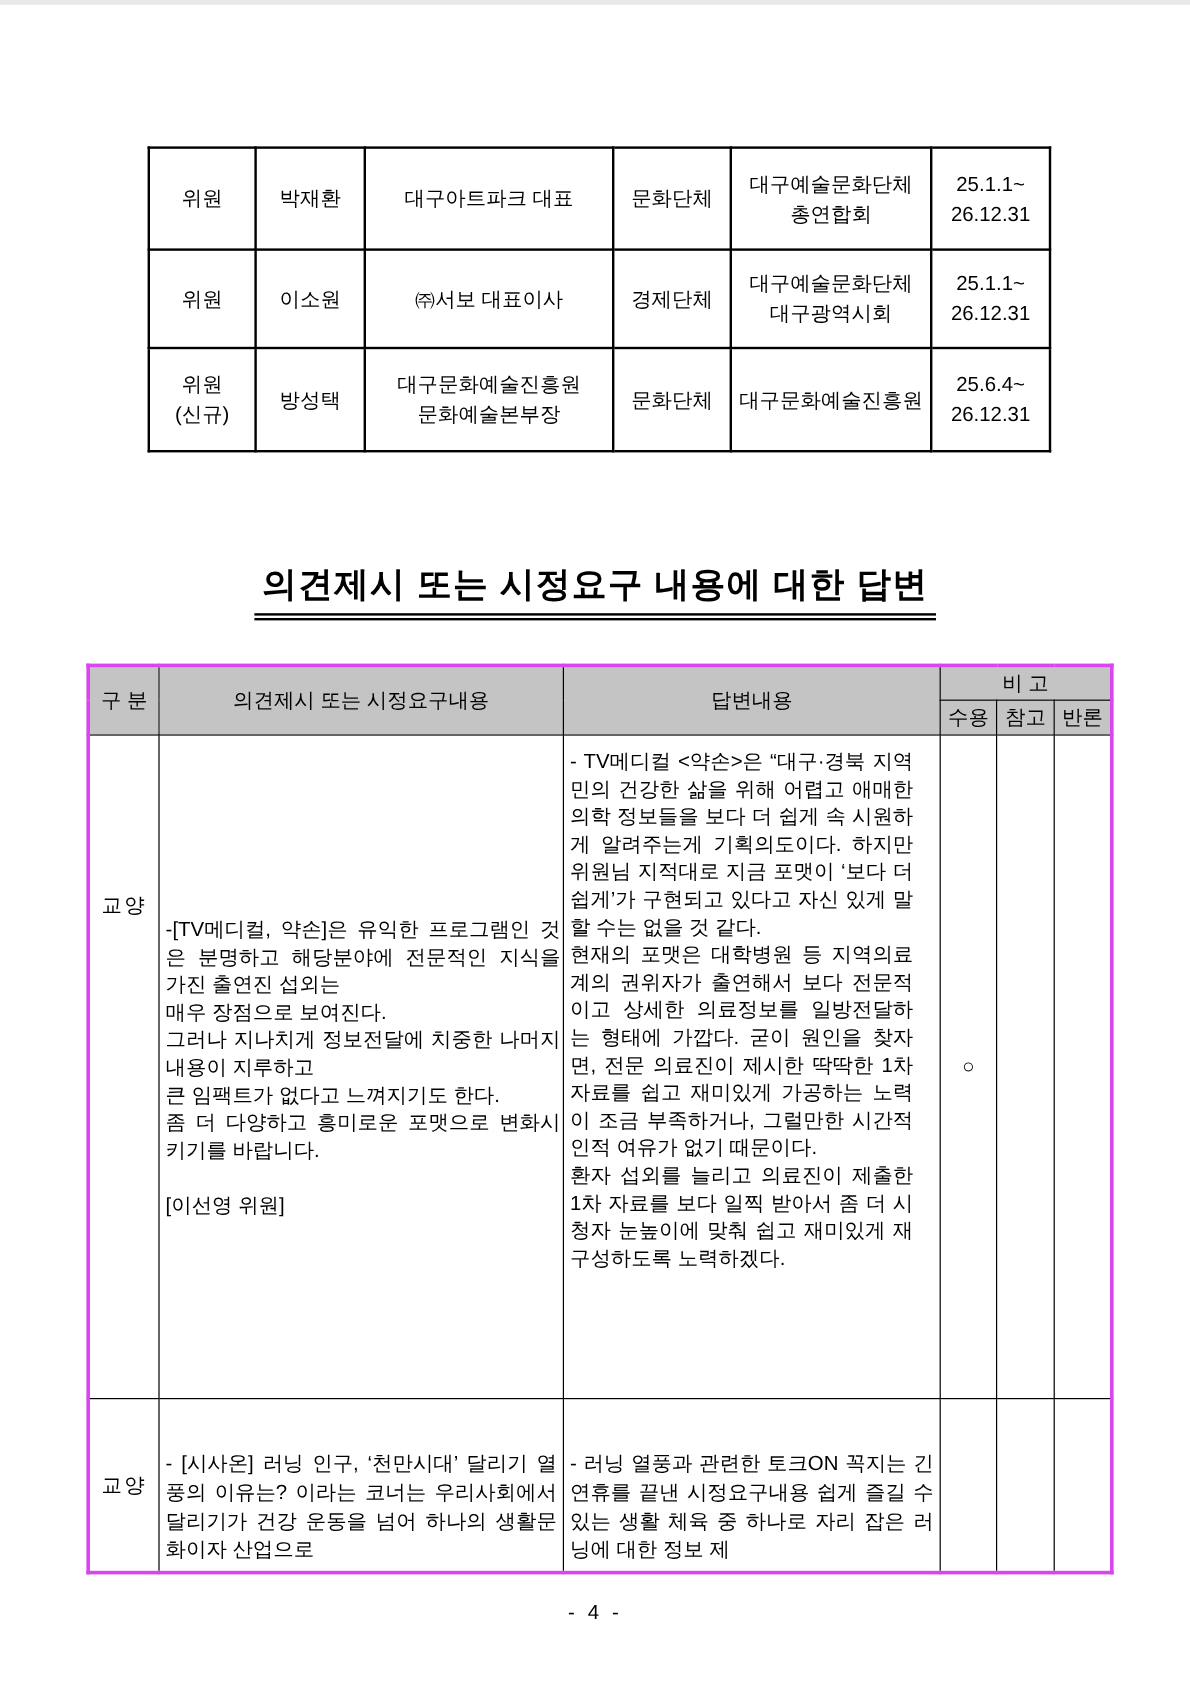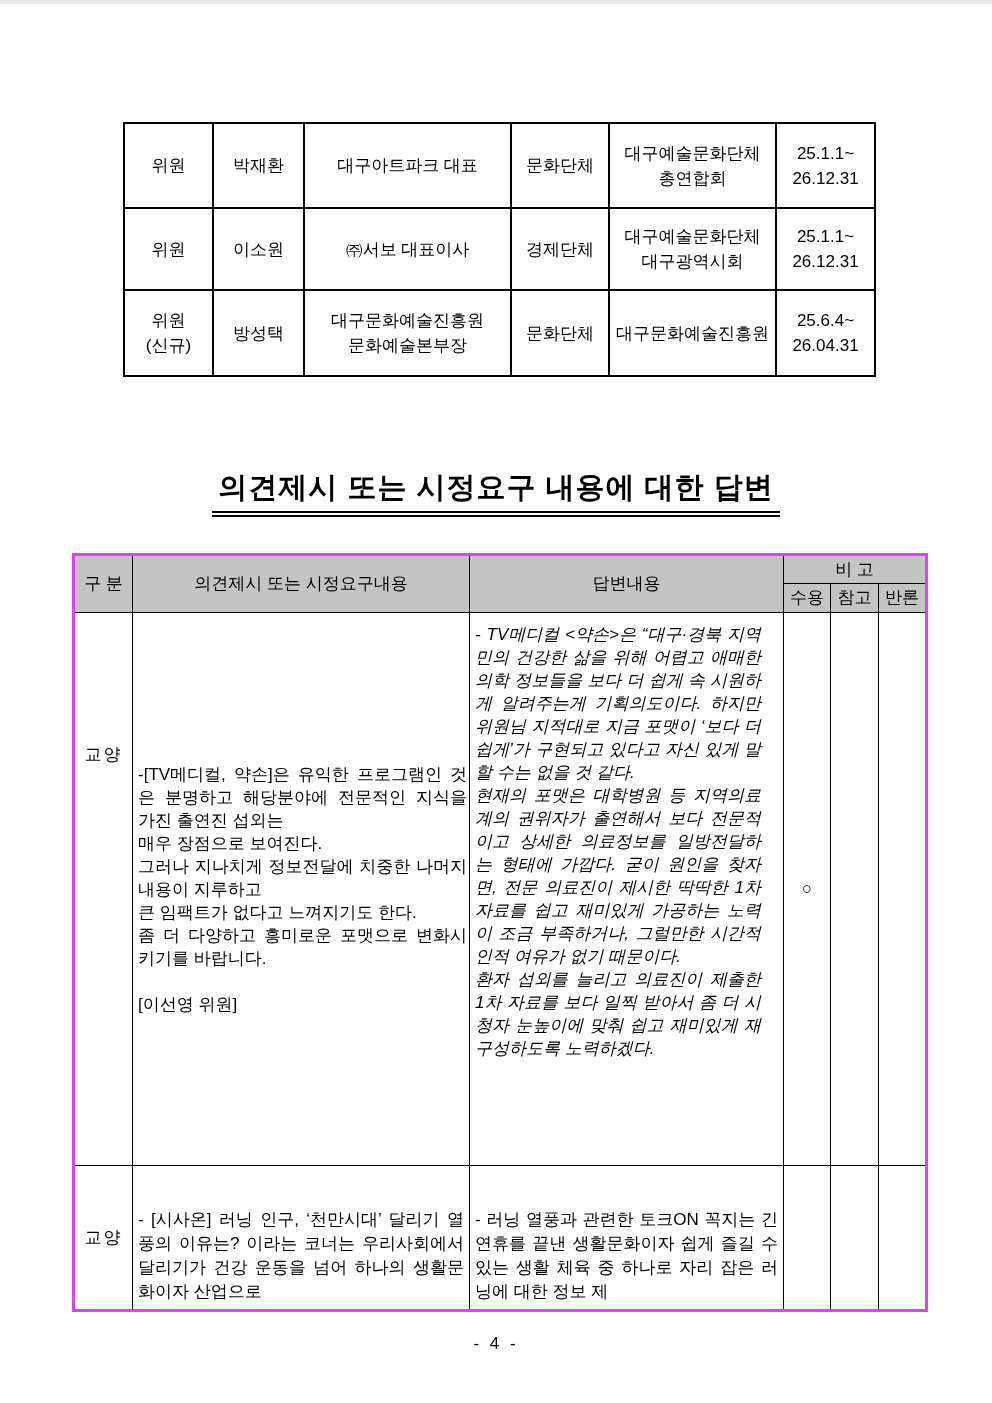--- a/index.html
+++ b/index.html
@@ -96,21 +96,20 @@
     padding: 0 2px 0 5px;
     word-break: break-all;
   }
   .answer-cell {
     vertical-align: top;
     text-align: justify;
     white-space: pre-line;
     line-height: 23px;
     padding: 10px 22px 0 5px;
     word-break: break-all;
-    font-style: italic;
   }
   .opinion-cell-2, .answer-cell-2 {
     vertical-align: bottom;
     text-align: justify;
     white-space: pre-line;
     line-height: 24px;
     padding: 0 5px 5px 5px;
     word-break: break-all;
   }
   .mark-cell {
@@ -166,21 +165,21 @@
       </tr>
       <tr style="height:86px">
         <td>위원
 (신규)</td>
         <td>방성택</td>
         <td>대구문화예술진흥원
 문화예술본부장</td>
         <td>문화단체</td>
         <td>대구문화예술진흥원</td>
         <td class="term-cell">25.6.4~
-26.04.31</td>
+26.12.31</td>
       </tr>
     </tbody>
   </table>
 
   <div class="section-title-wrap">
     <span class="section-title">의견제시 또는 시정요구 내용에 대한 답변</span>
   </div>
 
   <table class="response-table">
     <colgroup>
@@ -217,21 +216,21 @@
 현재의 포맷은 대학병원 등 지역의료계의 권위자가 출연해서 보다 전문적이고 상세한 의료정보를 일방전달하는 형태에 가깝다. 굳이 원인을 찾자면, 전문 의료진이 제시한 딱딱한 1차 자료를 쉽고 재미있게 가공하는 노력이 조금 부족하거나, 그럴만한 시간적 인적 여유가 없기 때문이다.
 환자 섭외를 늘리고 의료진이 제출한 1차 자료를 보다 일찍 받아서 좀 더 시청자 눈높이에 맞춰 쉽고 재미있게 재구성하도록 노력하겠다.</td>
         <td class="mark-cell">○</td>
         <td class="mark-cell"></td>
         <td class="mark-cell"></td>
       </tr>
 
       <tr class="body-row-2">
         <td class="cat-cell-2">교양</td>
         <td class="opinion-cell-2">- [시사온] 러닝 인구, ‘천만시대’ 달리기 열풍의 이유는? 이라는 코너는 우리사회에서 달리기가 건강 운동을 넘어 하나의 생활문화이자 산업으로</td>
-        <td class="answer-cell-2">- 러닝 열풍과 관련한 토크ON 꼭지는 긴 연휴를 끝낸 생활문화이자 쉽게 즐길 수 있는 생활 체육 중 하나로 자리 잡은 러닝에 대한 정보 제</td>
+        <td class="answer-cell-2">- 러닝 열풍과 관련한 토크ON 꼭지는 긴 연휴를 끝낸 시정요구내용 쉽게 즐길 수 있는 생활 체육 중 하나로 자리 잡은 러닝에 대한 정보 제</td>
         <td class="mark-cell"></td>
         <td class="mark-cell"></td>
         <td class="mark-cell"></td>
       </tr>
     </tbody>
   </table>
 
   <div class="page-number">- 4 -</div>
 
 </div>

